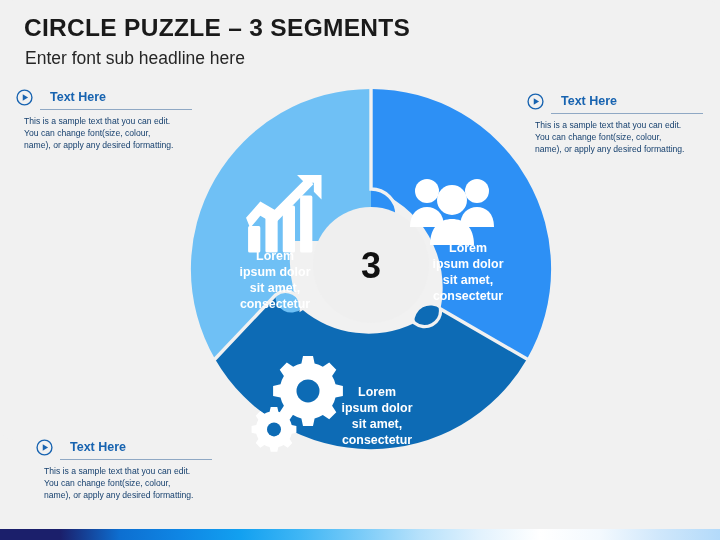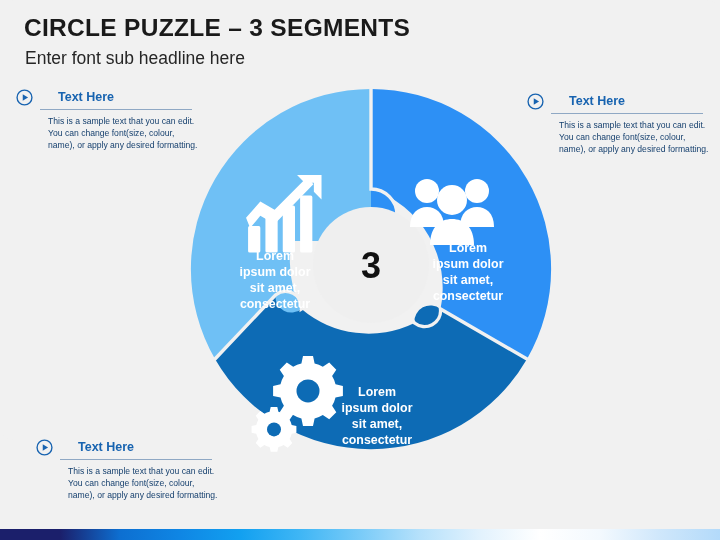--- a/index.html
+++ b/index.html
@@ -47,21 +47,21 @@
   }
 
   
   .callout {
     position: absolute;
     width: 188px;
   }
   .callout-head {
     display: flex;
     align-items: center;
-    gap: 25px;
+    gap: 17px;
     height: 18px;
   }
   .play-icon {
     width: 17px;
     height: 17px;
     flex: 0 0 17px;
     display: block;
   }
   .callout-title {
     font-size: 12.5px;
@@ -72,21 +72,21 @@
   }
   .callout-rule {
     margin-top: 3px;
     margin-left: 24px;
     height: 1px;
     background: #8fa8c4;
     width: 152px;
   }
   .callout-body {
     margin-top: 5px;
-    margin-left: 32px;
+    margin-left: 8px;
     font-size: 8.6px;
     line-height: 1.42;
     color: #16406e;
     width: 168px;
   }
 
   #callout-left  { left: 16px;  top: 88px; }
   #callout-right { left: 527px; top: 92px; }
   #callout-bottom{ left: 36px;  top: 438px; }
 

